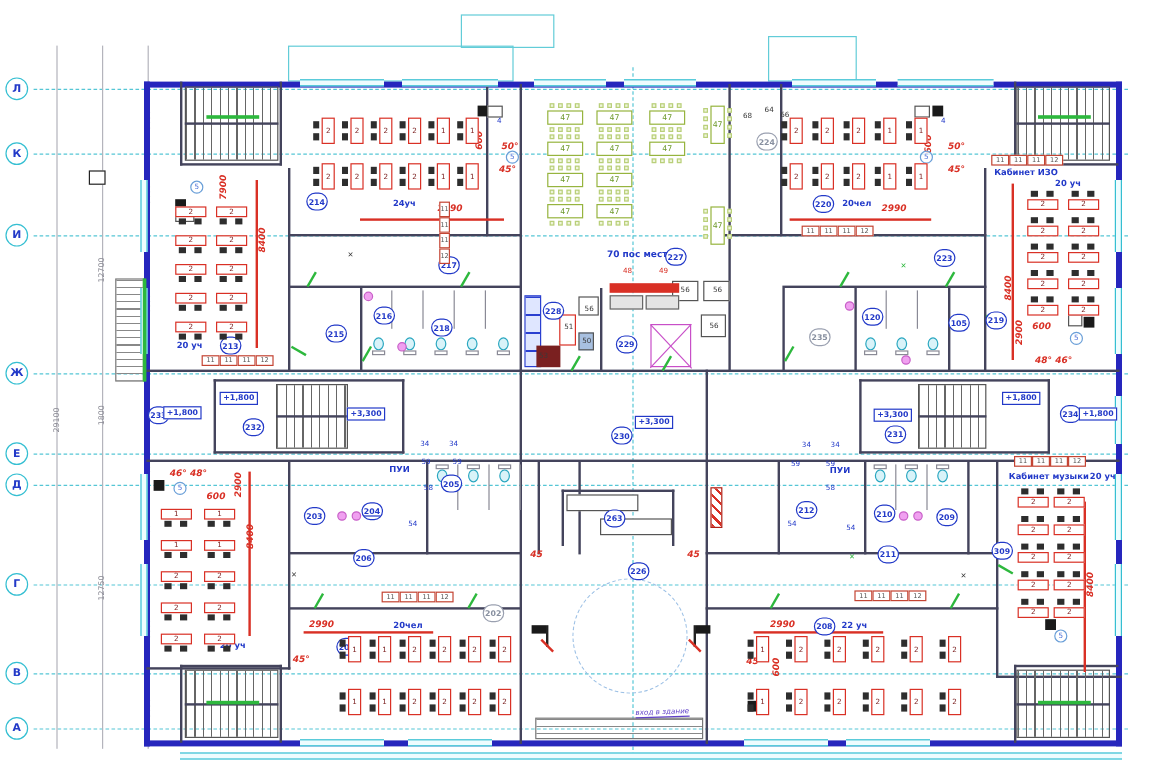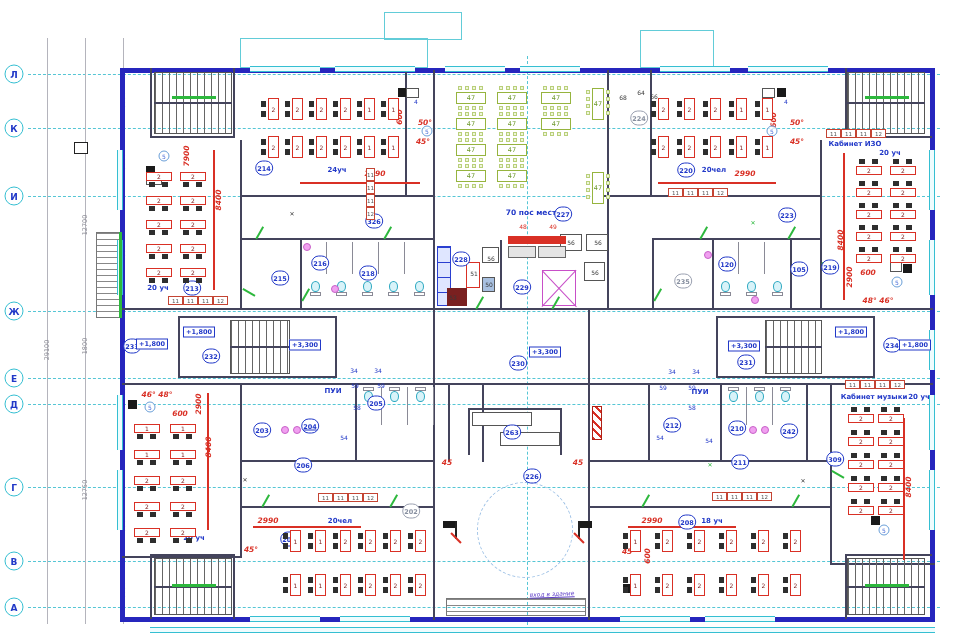--- a/index.html
+++ b/index.html
@@ -312,29 +312,29 @@
     <div class="abs blk" style="left: 580px; top: 521px; width: 12px; height: 7px;"></div>
     <div class="abs rline" style="left: 572px; top: 537px; width: 14px; height: 2px; transform: rotate(45deg);"></div>
     <div class="abs room-c" style="left: 289px; top: 539px;">201</div>
     <div class="abs room-c m" style="left: 411px; top: 511px;">202</div>
     <div class="abs room-c" style="left: 262px; top: 430px;">203</div>
     <div class="abs room-c" style="left: 310px; top: 426px; text-decoration: underline;">204</div>
     <div class="abs room-c" style="left: 376px; top: 403px;">205</div>
     <div class="abs room-c" style="left: 303px; top: 465px;">206</div>
     <div class="abs room-c" style="left: 835px; top: 459px;">309</div>
     <div class="abs room-c" style="left: 687px; top: 522px;">208</div>
-    <div class="abs room-c" style="left: 789px; top: 431px;">242</div>
+    <div class="abs room-c" style="left: 789px; top: 431px;">209</div>
     <div class="abs room-c" style="left: 737px; top: 428px;">210</div>
     <div class="abs room-c" style="left: 740px; top: 462px;">211</div>
     <div class="abs room-c" style="left: 672px; top: 425px;">212</div>
     <div class="abs room-c" style="left: 192px; top: 288px;">213</div>
     <div class="abs room-c" style="left: 264px; top: 168px;">214</div>
     <div class="abs room-c" style="left: 280px; top: 278px;">215</div>
     <div class="abs room-c" style="left: 320px; top: 263px;">216</div>
-    <div class="abs room-c" style="left: 374px; top: 221px;">326</div>
+    <div class="abs room-c" style="left: 374px; top: 221px;">217</div>
     <div class="abs room-c" style="left: 368px; top: 273px;">218</div>
     <div class="abs room-c" style="left: 830px; top: 267px;">219</div>
     <div class="abs room-c" style="left: 686px; top: 170px;">220</div>
     <div class="abs room-c" style="left: 799px; top: 269px;">105</div>
     <div class="abs room-c" style="left: 727px; top: 264px;">120</div>
     <div class="abs room-c" style="left: 787px; top: 215px;">223</div>
     <div class="abs room-c m" style="left: 639px; top: 118px;">224</div>
     <div class="abs room-c" style="left: 512px; top: 432px;">263</div>
     <div class="abs room-c" style="left: 532px; top: 476px;">226</div>
     <div class="abs room-c" style="left: 563px; top: 214px;">227</div>
@@ -351,21 +351,21 @@
     <div class="abs lbl" style="left: 714px; top: 170px;">20чел</div>
     <div class="abs lbl" style="left: 855px; top: 144px;">Кабинет ИЗО</div>
     <div class="abs lbl" style="left: 890px; top: 153px;">20 уч</div>
     <div class="abs lbl big" style="left: 531px; top: 212px;">70 пос мест</div>
     <div class="abs lbl" style="left: 333px; top: 391px;">ПУИ</div>
     <div class="abs lbl" style="left: 700px; top: 392px;">ПУИ</div>
     <div class="abs lbl" style="left: 874px; top: 397px;">Кабинет музыки</div>
     <div class="abs lbl" style="left: 919px; top: 397px;">20 уч</div>
     <div class="abs lbl" style="left: 194px; top: 538px;">20 уч</div>
     <div class="abs lbl" style="left: 340px; top: 521px;">20чел</div>
-    <div class="abs lbl" style="left: 712px; top: 521px;">18 уч</div>
+    <div class="abs lbl" style="left: 712px; top: 521px;">22 уч</div>
     <div class="abs elev" style="left: 152px; top: 344px;">+1,800</div>
     <div class="abs elev" style="left: 199px; top: 332px;">+1,800</div>
     <div class="abs elev" style="left: 305px; top: 345px;">+3,300</div>
     <div class="abs elev" style="left: 545px; top: 352px;">+3,300</div>
     <div class="abs elev" style="left: 744px; top: 346px;">+3,300</div>
     <div class="abs elev" style="left: 851px; top: 332px;">+1,800</div>
     <div class="abs elev" style="left: 915px; top: 345px;">+1,800</div>
     <div class="abs rdim r" style="left: 186px; top: 156px;">7900</div>
     <div class="abs rdim r" style="left: 218px; top: 200px;">8400</div>
     <div class="abs rdim r" style="left: 399px; top: 117px;">600</div>

